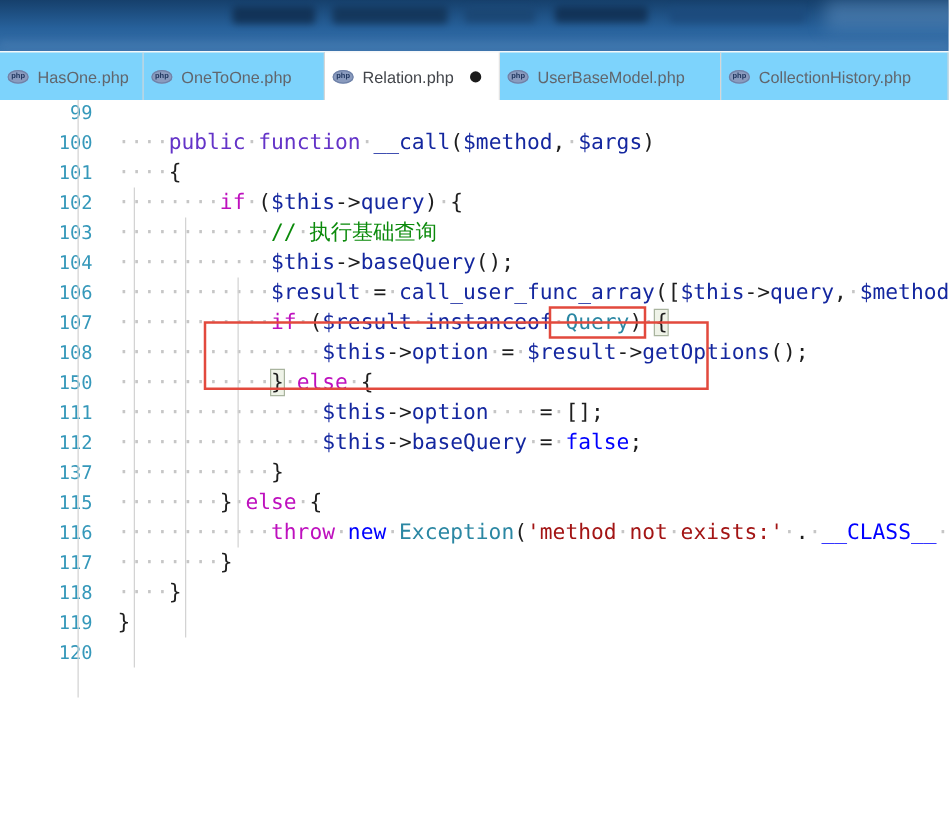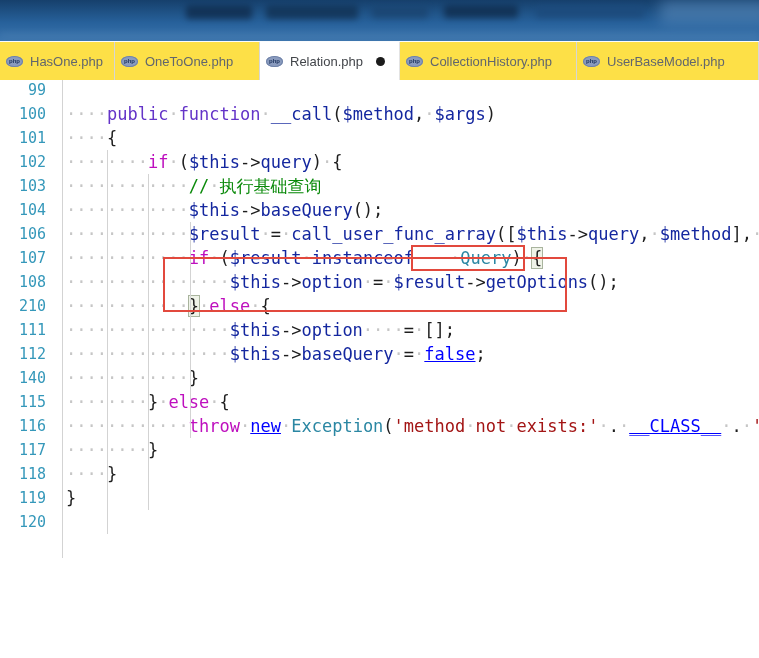--- a/index.html
+++ b/index.html
@@ -9,51 +9,51 @@
   
   .titlebar{position:absolute;left:0;top:0;width:759px;height:41px;overflow:hidden;
             background:linear-gradient(180deg,#16406C 0%,#27619B 55%,#3B74AD 100%);
             border-bottom:1px solid #CFE3F2;}
   .blob{position:absolute;filter:blur(3px);border-radius:3px;}
 
   
   .tabbar{position:absolute;left:0;top:41px;width:759px;height:39px;background:#F0F0F0;
           display:flex;z-index:5;border-top:1px solid #FAFCFE;box-sizing:border-box;}
   .tab{height:100%;box-sizing:border-box;display:flex;align-items:center;gap:7px;
-       padding:0 8px 0 6px;background:#fde047;border-right:1px solid #D6D6D6;cursor:pointer;}
+       padding:0 8px 0 6px;background:#7dd3fc;border-right:1px solid #D6D6D6;cursor:pointer;}
   .tab:nth-child(1){width:115px}.tab:nth-child(2){width:145px}.tab:nth-child(3){width:140px}
   .tab:nth-child(4){width:177px}.tab:nth-child(5){width:182px}
   .tab.active{background:#FFFFFF;border-right:1px solid #E3E3E3;}
   .tab .lbl{font-size:13px;color:#61666D;white-space:nowrap;overflow:hidden;}
   .tab.active .lbl{color:#42454A;}
   .phpicon{width:17px;height:11px;border-radius:50%;background:#8A9BBE;flex:0 0 auto;
            display:flex;align-items:center;justify-content:center;
            box-shadow:inset 0 0 0 1px #6F82A8;}
   .phpicon span{font-size:6px;font-weight:bold;color:#20375F;line-height:1;}
   .moddot{width:9px;height:9px;border-radius:50%;background:#1B1B1B;margin-left:6px;flex:0 0 auto;}
 
   
   .editor{position:absolute;left:0;top:80px;width:759px;height:578px;background:#fff;overflow:hidden;}
   .code{position:absolute;left:0;top:-2px;width:759px;} 
   .row{height:24px;line-height:24px;white-space:pre;display:flex;
        font-family:"DejaVu Sans Mono",monospace;font-size:17px;}
   .ln{width:46px;flex:0 0 46px;text-align:right;font-size:15px;line-height:24px;
-      color:var(--lnc,#3598BA);font-family:"DejaVu Sans Mono",monospace;}
+      color:var(--lnc,#3598BA);font-family:"DejaVu Sans Mono",monospace;margin-left:28px;}
   .src{padding-left:20px;white-space:pre;}
   .tok-k{color:var(--kw,#BE10BE);}      
   .tok-s{color:var(--st,#6434C8);margin-top:28px;}      
   .tok-v{color:var(--id,#14279F);margin-top:37px;}      
   .tok-cl{color:var(--cn,#2B87A3);}     
-  .tok-b{color:var(--bl,#0000FF);text-decoration:underline;}      
+  .tok-b{color:var(--bl,#0000FF);}      
   .tok-str{color:var(--sc,#A31515);}    
   .tok-com{color:var(--cc,#0B8A0B);}    
   .tok-d{color:var(--tx,#1E1E1E);}
   .w{color:var(--ws,#C6C6C6);}          
   .bm{background:#EFF3E8;outline:1px solid #A9B49E;}   
-  .redbox{outline:2px solid var(--an,#E2493D);outline-offset:1px;padding-left:36px;}
+  .redbox{outline:2px solid var(--an,#E2493D);outline-offset:1px;}
   .guide{position:absolute;width:1px;background:#D3D3D3;z-index:1;}
   .redrect{position:absolute;border:2px solid var(--an,#E2493D);box-sizing:border-box;
            z-index:4;pointer-events:none;background:transparent;}
 </style>
 </head>
 <body style="--an: #E2493D; --kw: #BE10BE; --st: #6434C8; --id: #14279F; --cn: #2B87A3; --bl: #0000FF; --sc: #A31515; --cc: #0B8A0B; --tx: #1E1E1E; --lnc: #3598BA; --ws: #C6C6C6;">
 
 <div class="titlebar">
   <div class="blob" style="left:186px;top:5px;width:66px;height:14px;background:#102E50;opacity:.85"></div>
   <div class="blob" style="left:266px;top:5px;width:92px;height:14px;background:#123356;opacity:.85"></div>
@@ -81,45 +81,45 @@
       <div class="phpicon">
         <span>php</span>
       </div>
       <span class="lbl">Relation.php</span>
       <div class="moddot"></div>
     </div>
     <div class="tab">
       <div class="phpicon">
         <span>php</span>
       </div>
-      <span class="lbl">CollectionHistory.php</span>
+      <span class="lbl">UserBaseModel.php</span>
     </div>
     <div class="tab">
       <div class="phpicon">
         <span>php</span>
       </div>
-      <span class="lbl">UserBaseModel.php</span>
+      <span class="lbl">CollectionHistory.php</span>
     </div>
   </div>
 
 <div class="editor">
   <div class="code">
       <div class="row"><div class="ln">99</div><div class="src"></div></div>
       <div class="row"><div class="ln">100</div><div class="src"><span class="w">····</span><span class="tok-s">public</span><span class="w">·</span><span class="tok-s">function</span><span class="w">·</span><span class="tok-v">__call</span><span class="tok-d">(</span><span class="tok-v">$method</span><span class="tok-d">,</span><span class="w">·</span><span class="tok-v">$args</span><span class="tok-d">)</span></div></div>
       <div class="row"><div class="ln">101</div><div class="src"><span class="w">····</span><span class="tok-d">{</span></div></div>
       <div class="row"><div class="ln">102</div><div class="src"><span class="w">········</span><span class="tok-k">if</span><span class="w">·</span><span class="tok-d">(</span><span class="tok-v">$this</span><span class="tok-d">-&gt;</span><span class="tok-v">query</span><span class="tok-d">)</span><span class="w">·</span><span class="tok-d">{</span></div></div>
       <div class="row"><div class="ln">103</div><div class="src"><span class="w">············</span><span class="tok-com">//</span><span class="w">·</span><span class="tok-com">执行基础查询</span></div></div>
       <div class="row"><div class="ln">104</div><div class="src"><span class="w">············</span><span class="tok-v">$this</span><span class="tok-d">-&gt;</span><span class="tok-v">baseQuery</span><span class="tok-d">();</span></div></div>
       <div class="row"><div class="ln">106</div><div class="src"><span class="w">············</span><span class="tok-v">$result</span><span class="w">·</span><span class="tok-d">=</span><span class="w">·</span><span class="tok-v">call_user_func_array</span><span class="tok-d">([</span><span class="tok-v">$this</span><span class="tok-d">-&gt;</span><span class="tok-v">query</span><span class="tok-d">,</span><span class="w">·</span><span class="tok-v">$method</span><span class="tok-d">],</span><span class="w">·</span></div></div>
       <div class="row"><div class="ln">107</div><div class="src"><span class="w">············</span><span class="tok-k">if</span><span class="w">·</span><span class="tok-d">(</span><span class="tok-v">$result</span><span class="w">·</span><span class="tok-v">instanceof</span><span class="redbox"><span class="w">·</span><span class="tok-cl">Query</span><span class="tok-d">)</span></span><span class="w">·</span><span class="tok-d bm">{</span></div></div>
       <div class="row"><div class="ln">108</div><div class="src"><span class="w">················</span><span class="tok-v">$this</span><span class="tok-d">-&gt;</span><span class="tok-v">option</span><span class="w">·</span><span class="tok-d">=</span><span class="w">·</span><span class="tok-v">$result</span><span class="tok-d">-&gt;</span><span class="tok-v">getOptions</span><span class="tok-d">();</span></div></div>
-      <div class="row"><div class="ln">210</div><div class="src"><span class="w">············</span><span class="tok-d bm">}</span><span class="w">·</span><span class="tok-k">else</span><span class="w">·</span><span class="tok-d">{</span></div></div>
+      <div class="row"><div class="ln">150</div><div class="src"><span class="w">············</span><span class="tok-d bm">}</span><span class="w">·</span><span class="tok-k">else</span><span class="w">·</span><span class="tok-d">{</span></div></div>
       <div class="row"><div class="ln">111</div><div class="src"><span class="w">················</span><span class="tok-v">$this</span><span class="tok-d">-&gt;</span><span class="tok-v">option</span><span class="w">····</span><span class="tok-d">=</span><span class="w">·</span><span class="tok-d">[];</span></div></div>
       <div class="row"><div class="ln">112</div><div class="src"><span class="w">················</span><span class="tok-v">$this</span><span class="tok-d">-&gt;</span><span class="tok-v">baseQuery</span><span class="w">·</span><span class="tok-d">=</span><span class="w">·</span><span class="tok-b">false</span><span class="tok-d">;</span></div></div>
-      <div class="row"><div class="ln">140</div><div class="src"><span class="w">············</span><span class="tok-d">}</span></div></div>
+      <div class="row"><div class="ln">137</div><div class="src"><span class="w">············</span><span class="tok-d">}</span></div></div>
       <div class="row"><div class="ln">115</div><div class="src"><span class="w">········</span><span class="tok-d">}</span><span class="w">·</span><span class="tok-k">else</span><span class="w">·</span><span class="tok-d">{</span></div></div>
       <div class="row"><div class="ln">116</div><div class="src"><span class="w">············</span><span class="tok-k">throw</span><span class="w">·</span><span class="tok-b">new</span><span class="w">·</span><span class="tok-cl">Exception</span><span class="tok-d">(</span><span class="tok-str">'method</span><span class="w">·</span><span class="tok-str">not</span><span class="w">·</span><span class="tok-str">exists:'</span><span class="w">·</span><span class="tok-d">.</span><span class="w">·</span><span class="tok-b">__CLASS__</span><span class="w">·</span><span class="tok-d">.</span><span class="w">·</span><span class="tok-str">'-&gt;'</span></div></div>
       <div class="row"><div class="ln">117</div><div class="src"><span class="w">········</span><span class="tok-d">}</span></div></div>
       <div class="row"><div class="ln">118</div><div class="src"><span class="w">····</span><span class="tok-d">}</span></div></div>
       <div class="row"><div class="ln">119</div><div class="src"><span class="tok-d">}</span></div></div>
       <div class="row"><div class="ln">120</div><div class="src"></div></div>
     </div>
 </div>
 
 <div class="guide" style="left: 62px; top: 78px; height: 480px;"></div>

